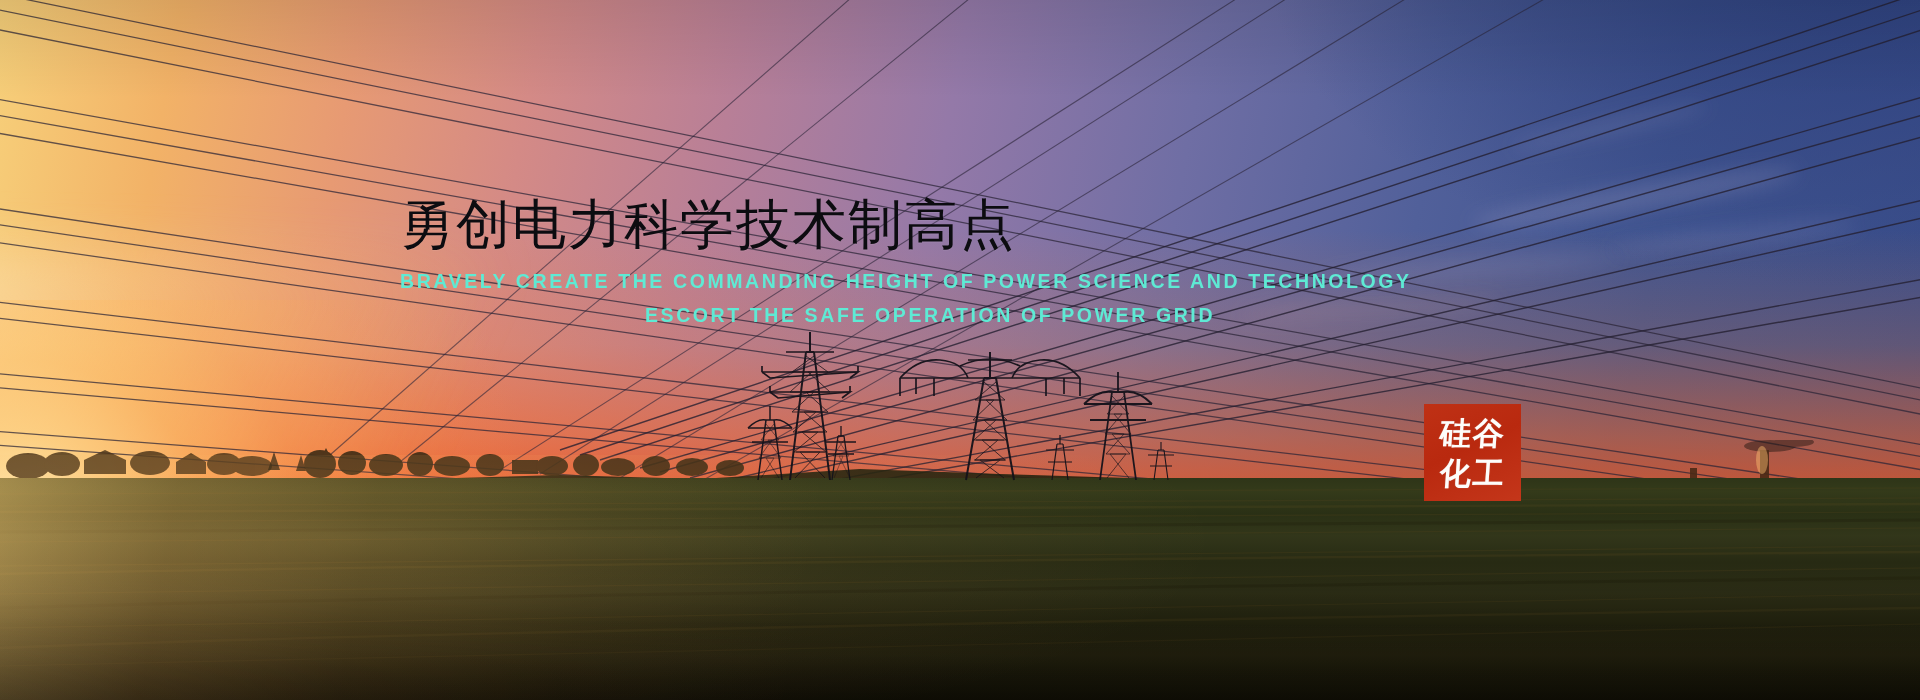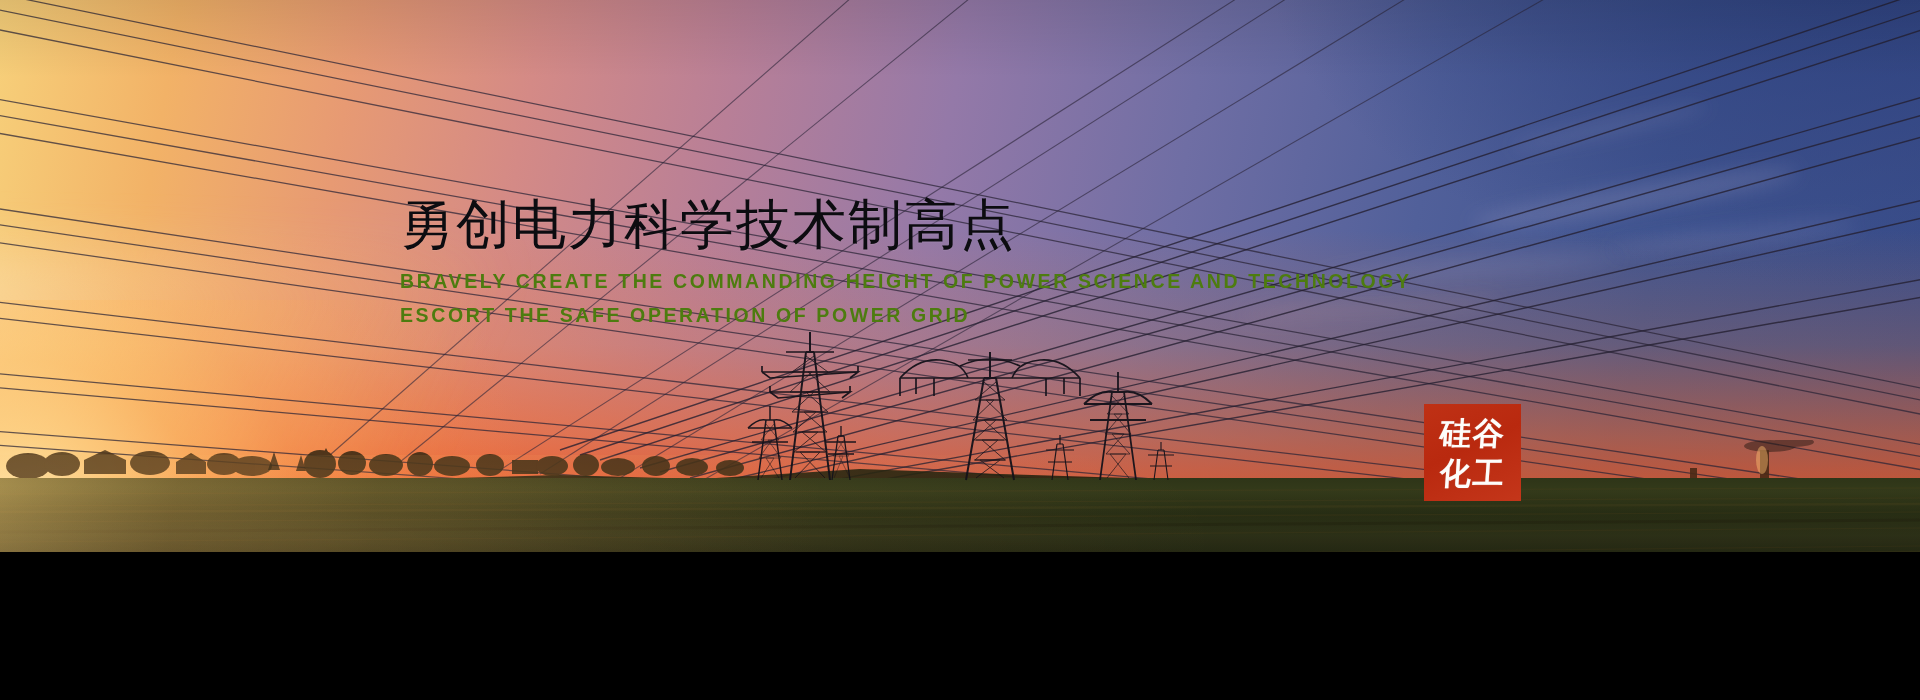--- a/index.html
+++ b/index.html
@@ -1,21 +1,21 @@
 <!DOCTYPE html>
 <html><head>
 <meta charset="utf-8">
 <style>
   * { margin:0; padding:0; box-sizing:border-box; }
   html,body { width:1920px; height:700px; overflow:hidden; background:#000; }
   body { font-family:"Liberation Sans", sans-serif; }
 
   .banner {
     position:relative;
-    width:1920px; height:552px;
+    width:1920px; height:700px;
     overflow:hidden;
     padding-left:12px;
   }
 
   
   .sky {
     position:absolute; left:0; top:0; width:1920px; height:575px;
     background:
       linear-gradient(100deg,
         #f7d07a 0%,
@@ -135,29 +135,29 @@
   .headline {
     color:#0c0c10;
     font-size:54px;
     line-height:68px;
     letter-spacing:2px;
     font-weight:400;
     white-space:nowrap;
     text-shadow:0 1px 0 rgba(255,255,255,0.07);
   }
   .subline {
-    color:#4d7c0f;
+    color:#5eead4;
     font-size:19.5px;
     font-weight:bold;
     letter-spacing:2.6px;
     line-height:34px;
     white-space:nowrap;
     margin-top:6px;
   }
-  .subline.second { margin-top:0px; }
+  .subline.second { margin-top:0px;text-align:center; }
 
   
   .logo {
     position:absolute; left:1424px; top:404px;
     width:97px; height:97px;
     z-index:45;
     background:linear-gradient(155deg, #bf3115 0%, #b9290f 45%, #c4361a 100%);
     box-shadow:0 0 0 0 rgba(0,0,0,0);
     display:flex; flex-direction:column;
     align-items:center; justify-content:center;

